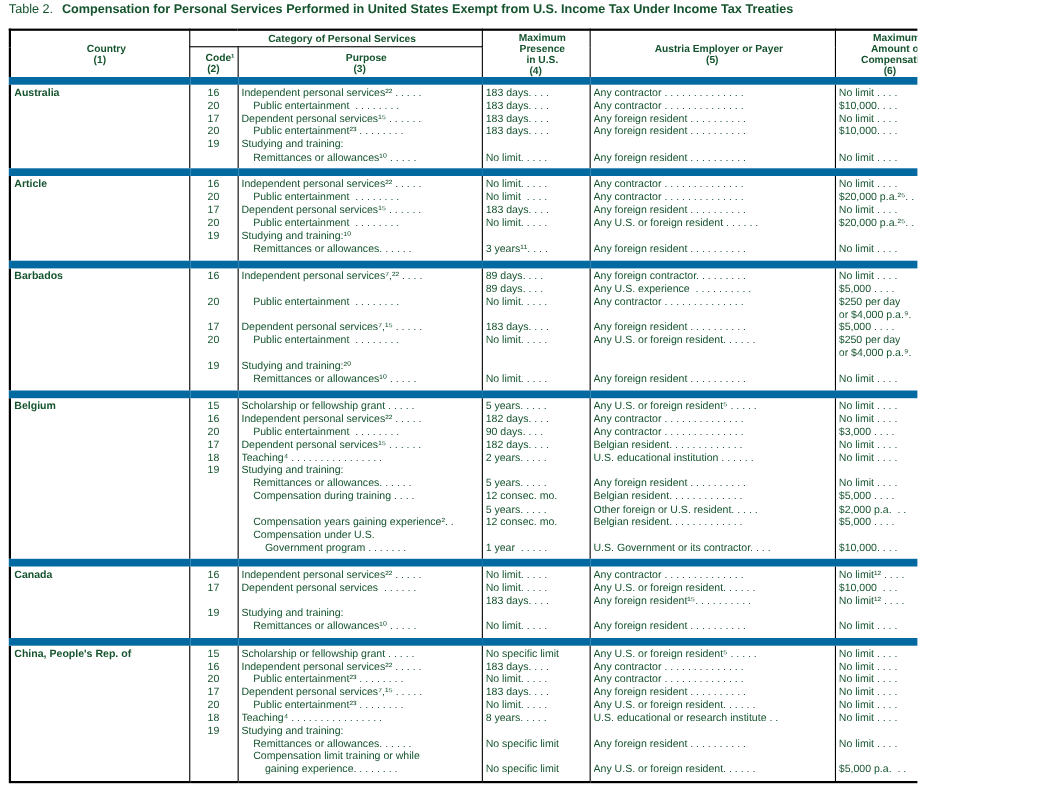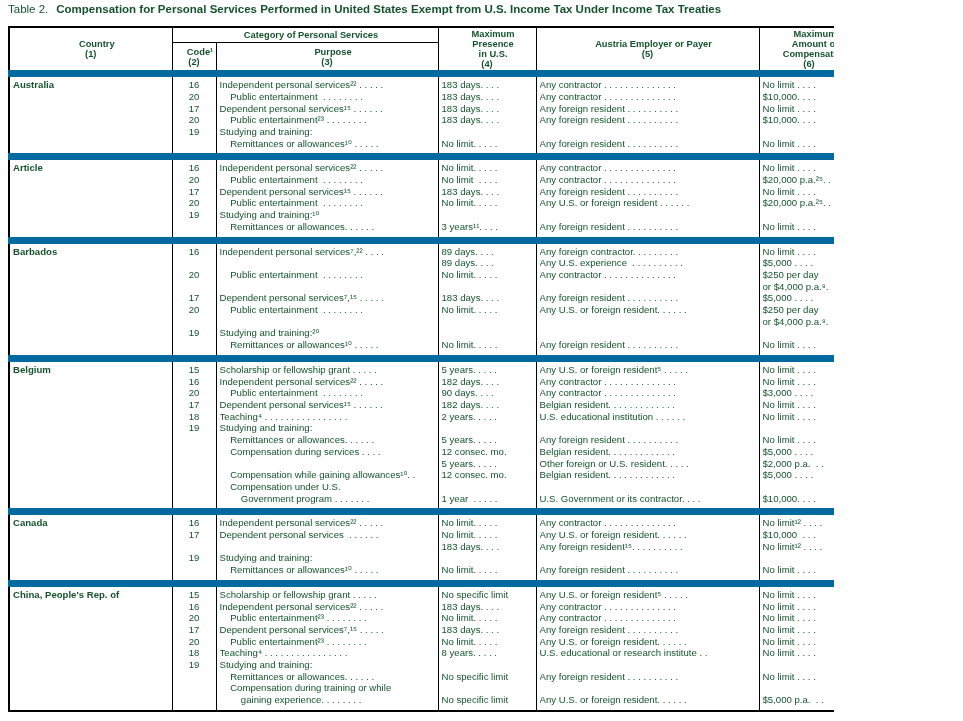--- a/index.html
+++ b/index.html
@@ -281,23 +281,23 @@
             <div class="ln">&nbsp;</div>
           </td>
           <td class="purpose">
             <div class="ln">Scholarship or fellowship grant . . . . .</div>
             <div class="ln">Independent personal services²² . . . . .</div>
             <div class="ln">    Public entertainment  . . . . . . . .</div>
             <div class="ln">Dependent personal services¹⁵ . . . . . .</div>
             <div class="ln">Teaching⁴ . . . . . . . . . . . . . . . .</div>
             <div class="ln">Studying and training:</div>
             <div class="ln">    Remittances or allowances. . . . . .</div>
-            <div class="ln">    Compensation during services . . . .</div>
-            <div class="ln">&nbsp;</div>
-            <div class="ln">    Compensation while gaining allowances¹⁰. .</div>
+            <div class="ln">    Compensation during training . . . .</div>
+            <div class="ln">&nbsp;</div>
+            <div class="ln">    Compensation years gaining experience². .</div>
             <div class="ln">    Compensation under U.S.</div>
             <div class="ln">        Government program . . . . . . .</div>
           </td>
           <td class="presence">
             <div class="ln">5 years. . . . .</div>
             <div class="ln">182 days. . . .</div>
             <div class="ln">90 days. . . .</div>
             <div class="ln">182 days. . . .</div>
             <div class="ln">2 years. . . . .</div>
             <div class="ln">&nbsp;</div>
@@ -416,21 +416,21 @@
           </td>
           <td class="purpose">
             <div class="ln">Scholarship or fellowship grant . . . . .</div>
             <div class="ln">Independent personal services²² . . . . .</div>
             <div class="ln">    Public entertainment²³ . . . . . . . .</div>
             <div class="ln">Dependent personal services⁷,¹⁵ . . . . .</div>
             <div class="ln">    Public entertainment²³ . . . . . . . .</div>
             <div class="ln">Teaching⁴ . . . . . . . . . . . . . . . .</div>
             <div class="ln">Studying and training:</div>
             <div class="ln">    Remittances or allowances. . . . . .</div>
-            <div class="ln">    Compensation during training or while</div>
+            <div class="ln">    Compensation limit training or while</div>
             <div class="ln">        gaining experience. . . . . . . .</div>
           </td>
           <td class="presence">
             <div class="ln">No specific limit</div>
             <div class="ln">183 days. . . .</div>
             <div class="ln">No limit. . . . .</div>
             <div class="ln">183 days. . . .</div>
             <div class="ln">No limit. . . . .</div>
             <div class="ln">8 years. . . . .</div>
             <div class="ln">&nbsp;</div>

